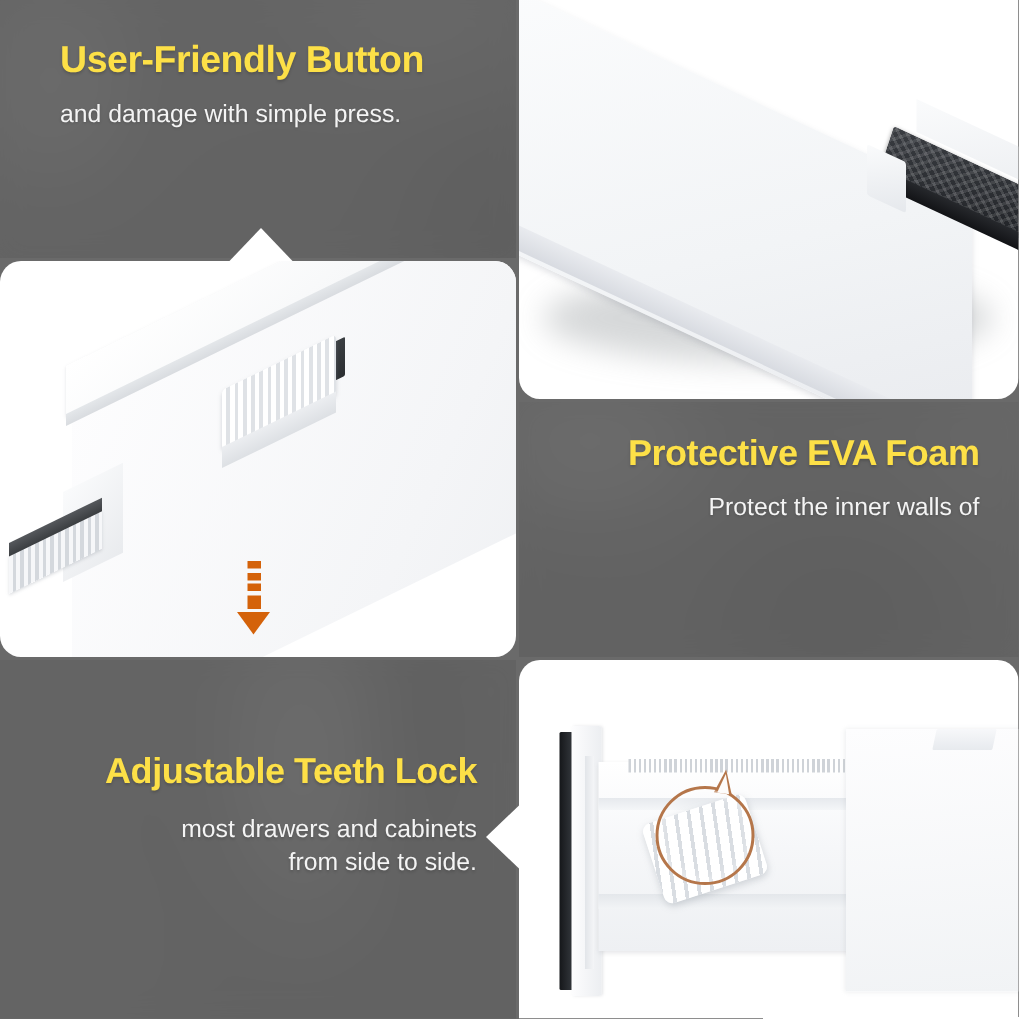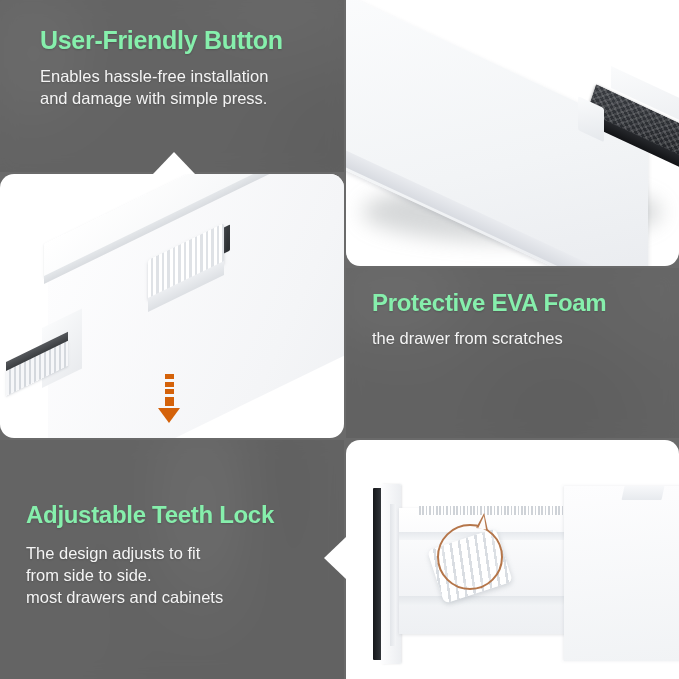--- a/index.html
+++ b/index.html
@@ -10,21 +10,21 @@
     overflow:hidden;
   }
   .board{position:relative;width:679px;height:679px;background:#6a6a6a;}
 
   
   .panel{position:absolute;overflow:hidden;}
   .gray{background:#6a6a6a;}
   .gray .bgblur{position:absolute;inset:-20px;filter:blur(16px);opacity:.55;}
   .gray .veil{position:absolute;inset:0;background:rgba(95,95,95,.55);}
   .txtwrap{position:relative;z-index:5;padding:0 26px;}
-  .ttl{color:#86efac;font-weight:bold;letter-spacing:-.3px;line-height:1.12;
+  .ttl{color:#fde047;font-weight:bold;letter-spacing:-.3px;line-height:1.12;
        text-shadow:0 1px 2px rgba(0,0,0,.18);}
   .bdy{color:#f4f4f4;line-height:1.33;text-shadow:0 1px 2px rgba(0,0,0,.18);}
 
   
   .photo{background:#fff;overflow:hidden;}
   .photo .inner{position:absolute;inset:0;}
 
   
   .tri{position:absolute;width:0;height:0;z-index:40;}
   .tri-up{border-left:21px solid transparent;border-right:21px solid transparent;border-bottom:22px solid #fff;}
@@ -52,34 +52,34 @@
 
   
   #p4{left:346px;top:268px;width:333px;height:170px;}
   #p4 .bgblur{
     background:
       radial-gradient(150px 110px at 18% 22%, #8f8f8f 0%, rgba(125,125,125,0) 72%),
       radial-gradient(170px 140px at 62% 78%, #555 0%, rgba(90,90,90,0) 72%),
       radial-gradient(120px 120px at 92% 18%, #7a7a7a 0%, rgba(110,110,110,0) 70%),
       linear-gradient(200deg,#6c6c6c,#636363);
   }
-  #p4 .txtwrap{padding-top:22px;text-align:left;}
+  #p4 .txtwrap{padding-top:22px;text-align:right;}
   #p4 .ttl{font-size:24px;}
   #p4 .bdy{font-size:16.5px;margin-top:11px;}
 
   
   #p5{left:0;top:440px;width:344px;height:239px;}
   #p5 .bgblur{
     background:
       radial-gradient(120px 230px at 58% 30%, #8d8d8d 0%, rgba(120,120,120,0) 66%),
       radial-gradient(90px 200px at 76% 22%, #5a5a5a 0%, rgba(95,95,95,0) 70%),
       radial-gradient(170px 150px at 12% 80%, #6f6f6f 0%, rgba(105,105,105,0) 72%),
       linear-gradient(150deg,#6e6e6e,#626262);
   }
-  #p5 .txtwrap{padding-top:62px;text-align:left;}
+  #p5 .txtwrap{padding-top:62px;text-align:right;}
   #p5 .ttl{font-size:24px;}
   #p5 .bdy{font-size:16.5px;margin-top:14px;}
 
   
   #p6{left:346px;top:440px;width:333px;height:239px;border-top-left-radius:14px;border-top-right-radius:14px;}
   .shadowsoft{position:absolute;border-radius:50%;filter:blur(10px);background:rgba(120,125,130,.30);}
 
   
   .oarrow{position:absolute;z-index:20;}
   .oarrow .seg{width:9px;background:var(--oc);margin:0 auto 2.5px;}
@@ -101,21 +101,20 @@
 <body>
 
 <div class="board">
 
   <div class="panel gray" id="p1">
     <div class="bgblur"></div>
     <div class="veil"></div>
     <div class="txtwrap">
       <div class="ttl">User-Friendly Button</div>
       <div class="bdy">
-        <div>Enables hassle-free installation</div>
         <div>and damage with simple press.</div>
       </div>
     </div>
   </div>
 
   <div class="panel photo" id="p2">
     <div class="inner">
 
       <div class="shadowsoft" style="left:16px;top:182px;width:300px;height:60px;"></div>
 
@@ -205,34 +204,33 @@
       </div>
     </div>
   </div>
 
   <div class="panel gray" id="p4">
     <div class="bgblur"></div>
     <div class="veil"></div>
     <div class="txtwrap">
       <div class="ttl">Protective EVA Foam</div>
       <div class="bdy">
-        <div>the drawer from scratches</div>
+        <div>Protect the inner walls of</div>
       </div>
     </div>
   </div>
 
   <div class="panel gray" id="p5">
     <div class="bgblur"></div>
     <div class="veil"></div>
     <div class="txtwrap">
       <div class="ttl">Adjustable Teeth Lock</div>
       <div class="bdy">
-        <div>The design adjusts to fit</div>
+        <div>most drawers and cabinets</div>
         <div>from side to side.</div>
-        <div>most drawers and cabinets</div>
       </div>
     </div>
   </div>
 
   <div class="tri tri-left" style="left:324px;top:537px;"></div>
 
   <div class="panel photo" id="p6">
     <div class="inner">
 
       <div style="position:absolute;left:27px;top:48px;width:9px;height:172px;

